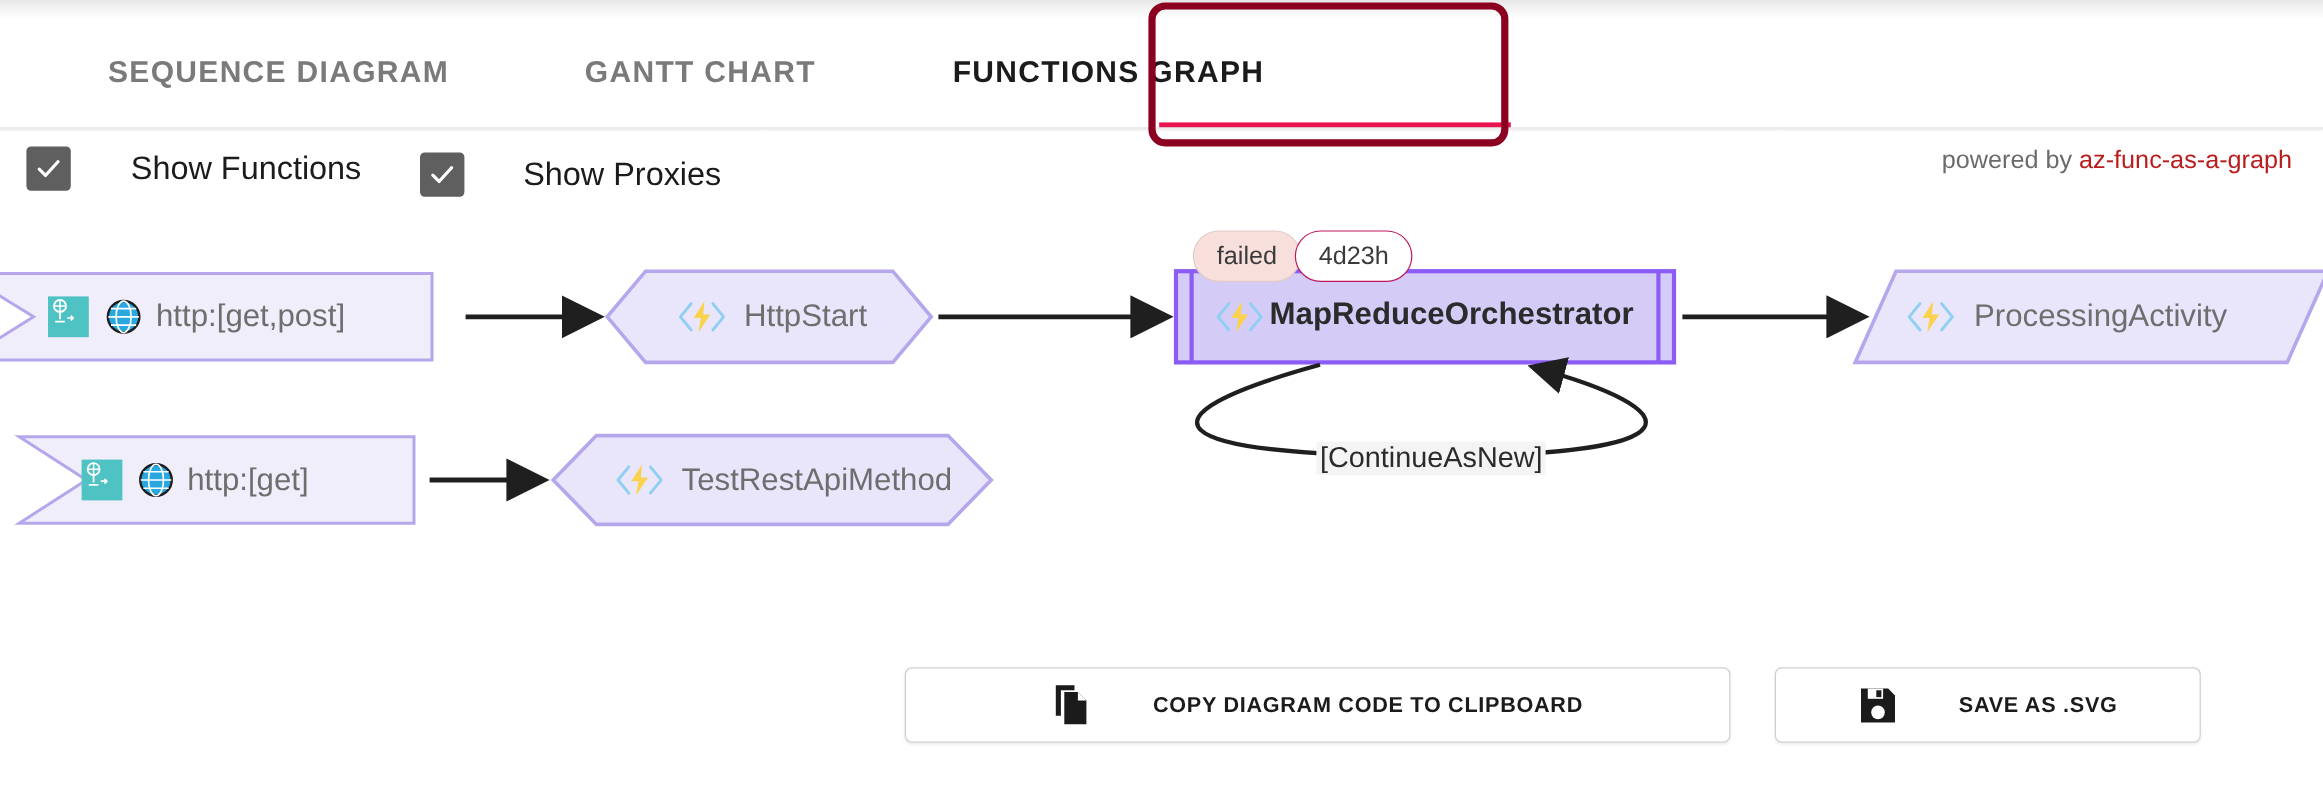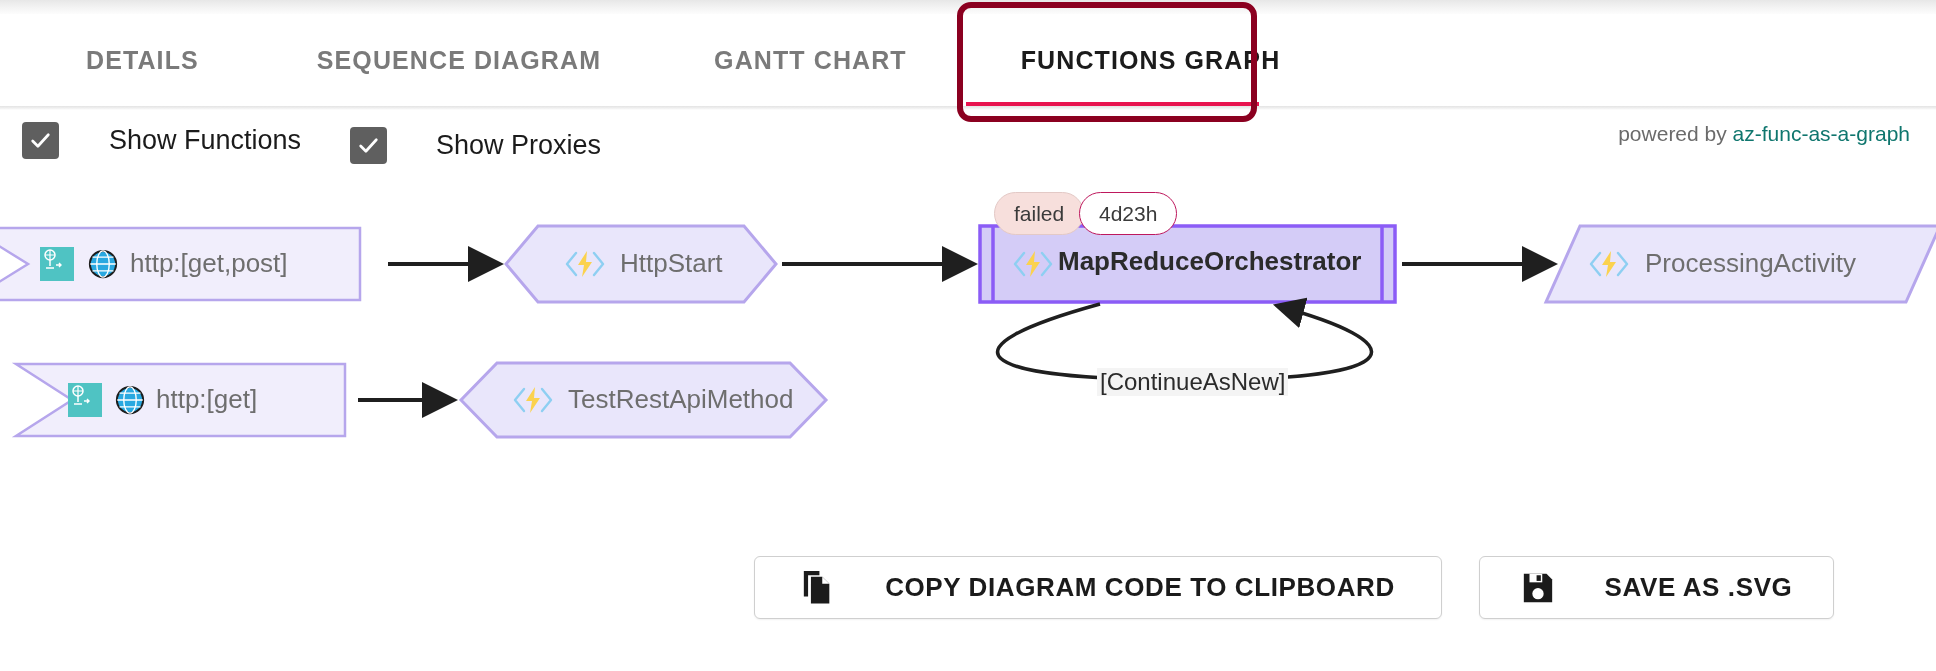--- a/index.html
+++ b/index.html
@@ -90,21 +90,21 @@
     font-size: 27px;
     color: #1b1b1b;
     white-space: nowrap;
   }
 
   .powered {
     position: absolute; right: 26px; top: 122px;
     font-size: 21px; color: #6b6b6b; white-space: nowrap;
   }
   .powered a {
-    color: #0f766e; text-decoration: none;
+    color: #b91c1c; text-decoration: none;
   }
 
   
   .graph {
     position: absolute; left: 0; top: 180px;
     width: 1936px; height: 330px;
     overflow: visible;
   }
   .graph svg { position: absolute; left: 0; top: 0; }
 
@@ -158,38 +158,35 @@
     display: flex; align-items: center; justify-content: center;
     border: 1px solid #cfcfcf;
     border-radius: 6px;
     background: #ffffff;
     height: 63px;
     cursor: pointer; user-select: none;
     box-shadow: 0 1px 2px rgba(0,0,0,.06);
   }
   .btn .btn-icon { margin-right: 26px; display: flex; align-items: center; }
   .btn .btn-text {
-    font-size: 26px; font-weight: bold; letter-spacing: .6px; color: #1b1b1b;
+    font-size: 18px; font-weight: bold; letter-spacing: .6px; color: #1b1b1b;
     white-space: nowrap;
     margin-left: 24px;
   }
   #btn-copy { left: 754px; top: 556px; width: 688px; }
   #btn-save { left: 1479px; top: 556px; width: 355px; }
 </style>
 </head>
 <body>
 
 <div id="page">
 
   <div class="top-shadow"></div>
 
   <div class="tabbar">
-    <div class="tab" id="tab-0">
-      <span>DETAILS</span>
-    </div>
     <div class="tab" id="tab-1">
       <span>SEQUENCE DIAGRAM</span>
     </div>
     <div class="tab" id="tab-2">
       <span>GANTT CHART</span>
     </div>
     <div class="tab active" id="tab-3">
       <span>FUNCTIONS GRAPH</span>
     </div>
   </div>

